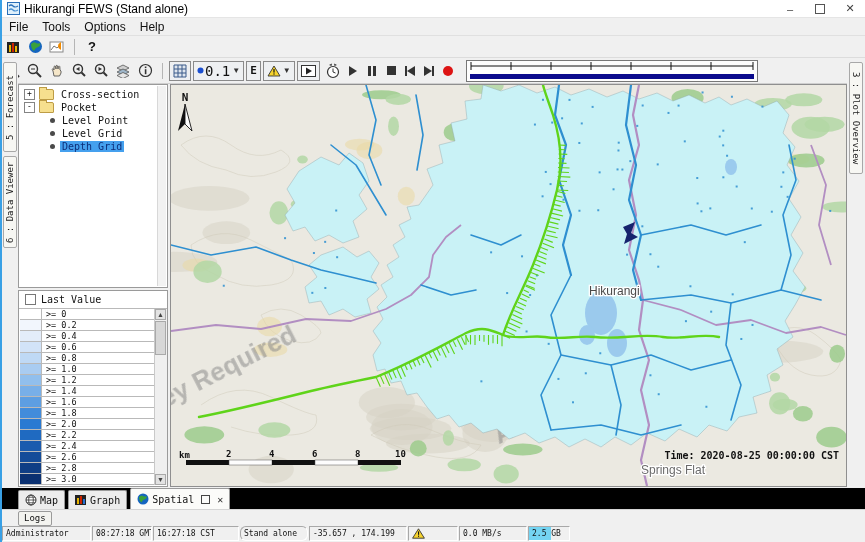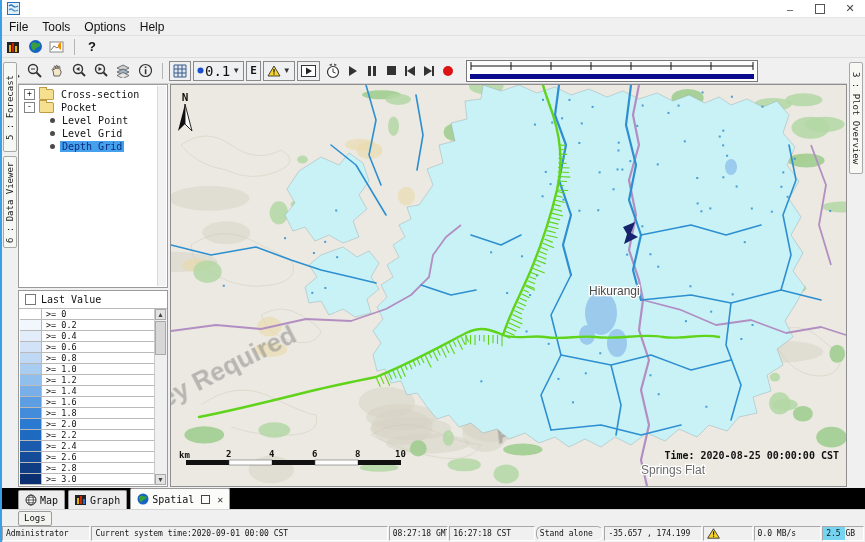--- a/index.html
+++ b/index.html
@@ -83,20 +83,21 @@
 <body>
 
 <div id="win-border-left"></div>
 
 <div id="titlebar">
   <svg width="13" height="13" style="margin-left:5px">
     <rect x="0.5" y="0.5" width="12" height="12" fill="#dff0fb" stroke="#2a6fb8"></rect>
     <path d="M2,4 Q4,2 6,4 T11,4" stroke="#2a6fb8" fill="none" stroke-width="1.2"></path>
     <path d="M2,8 Q4,6 6,8 T11,8" stroke="#4a90d0" fill="none" stroke-width="1.2"></path>
   </svg>
+  <span class="title">Hikurangi FEWS  (Stand alone)</span>
   <div class="win-controls">
     <div class="win-btn">–</div>
     <div class="win-btn">
         <span class="box"></span>
       </div>
     <div class="win-btn">✕</div>
   </div>
 </div>
 
 <div id="menubar">
@@ -724,21 +725,20 @@
     <span class="mini" style="font-weight:bold;">✕</span>
   </div>
 </div>
 
 <div id="logs-row">
   <span id="logs-btn">Logs</span>
 </div>
 
 <div id="statusbar">
   <div class="scell" style="width:89px;"><span>Administrator</span></div>
-  <div class="scell" style="width:298px;"><span>Current system time:2020-09-01 00:00 CST</span></div>
   <div class="scell" style="width:60px;"><span>08:27:18 GMT</span></div>
   <div class="scell" style="width:86px;"><span>16:27:18 CST</span></div>
   <div class="scell" style="width:68px;border-radius:6px;"><span>Stand alone</span></div>
   <div class="scell" style="width:98px;"><span>-35.657 , 174.199</span></div>
   <div class="scell" style="width:50px;text-align:center;">
     <svg width="13" height="11" style="margin-top:1px;">
         <path d="M6.5,0.8 L12.4,10.2 L0.6,10.2z" fill="var(--warning_yellow)" stroke="#333" stroke-width="0.9"></path>
         <rect x="6" y="3.4" width="1.1" height="3.4" fill="#111"></rect>
         <rect x="6" y="7.6" width="1.1" height="1.2" fill="#111"></rect>
       </svg>

